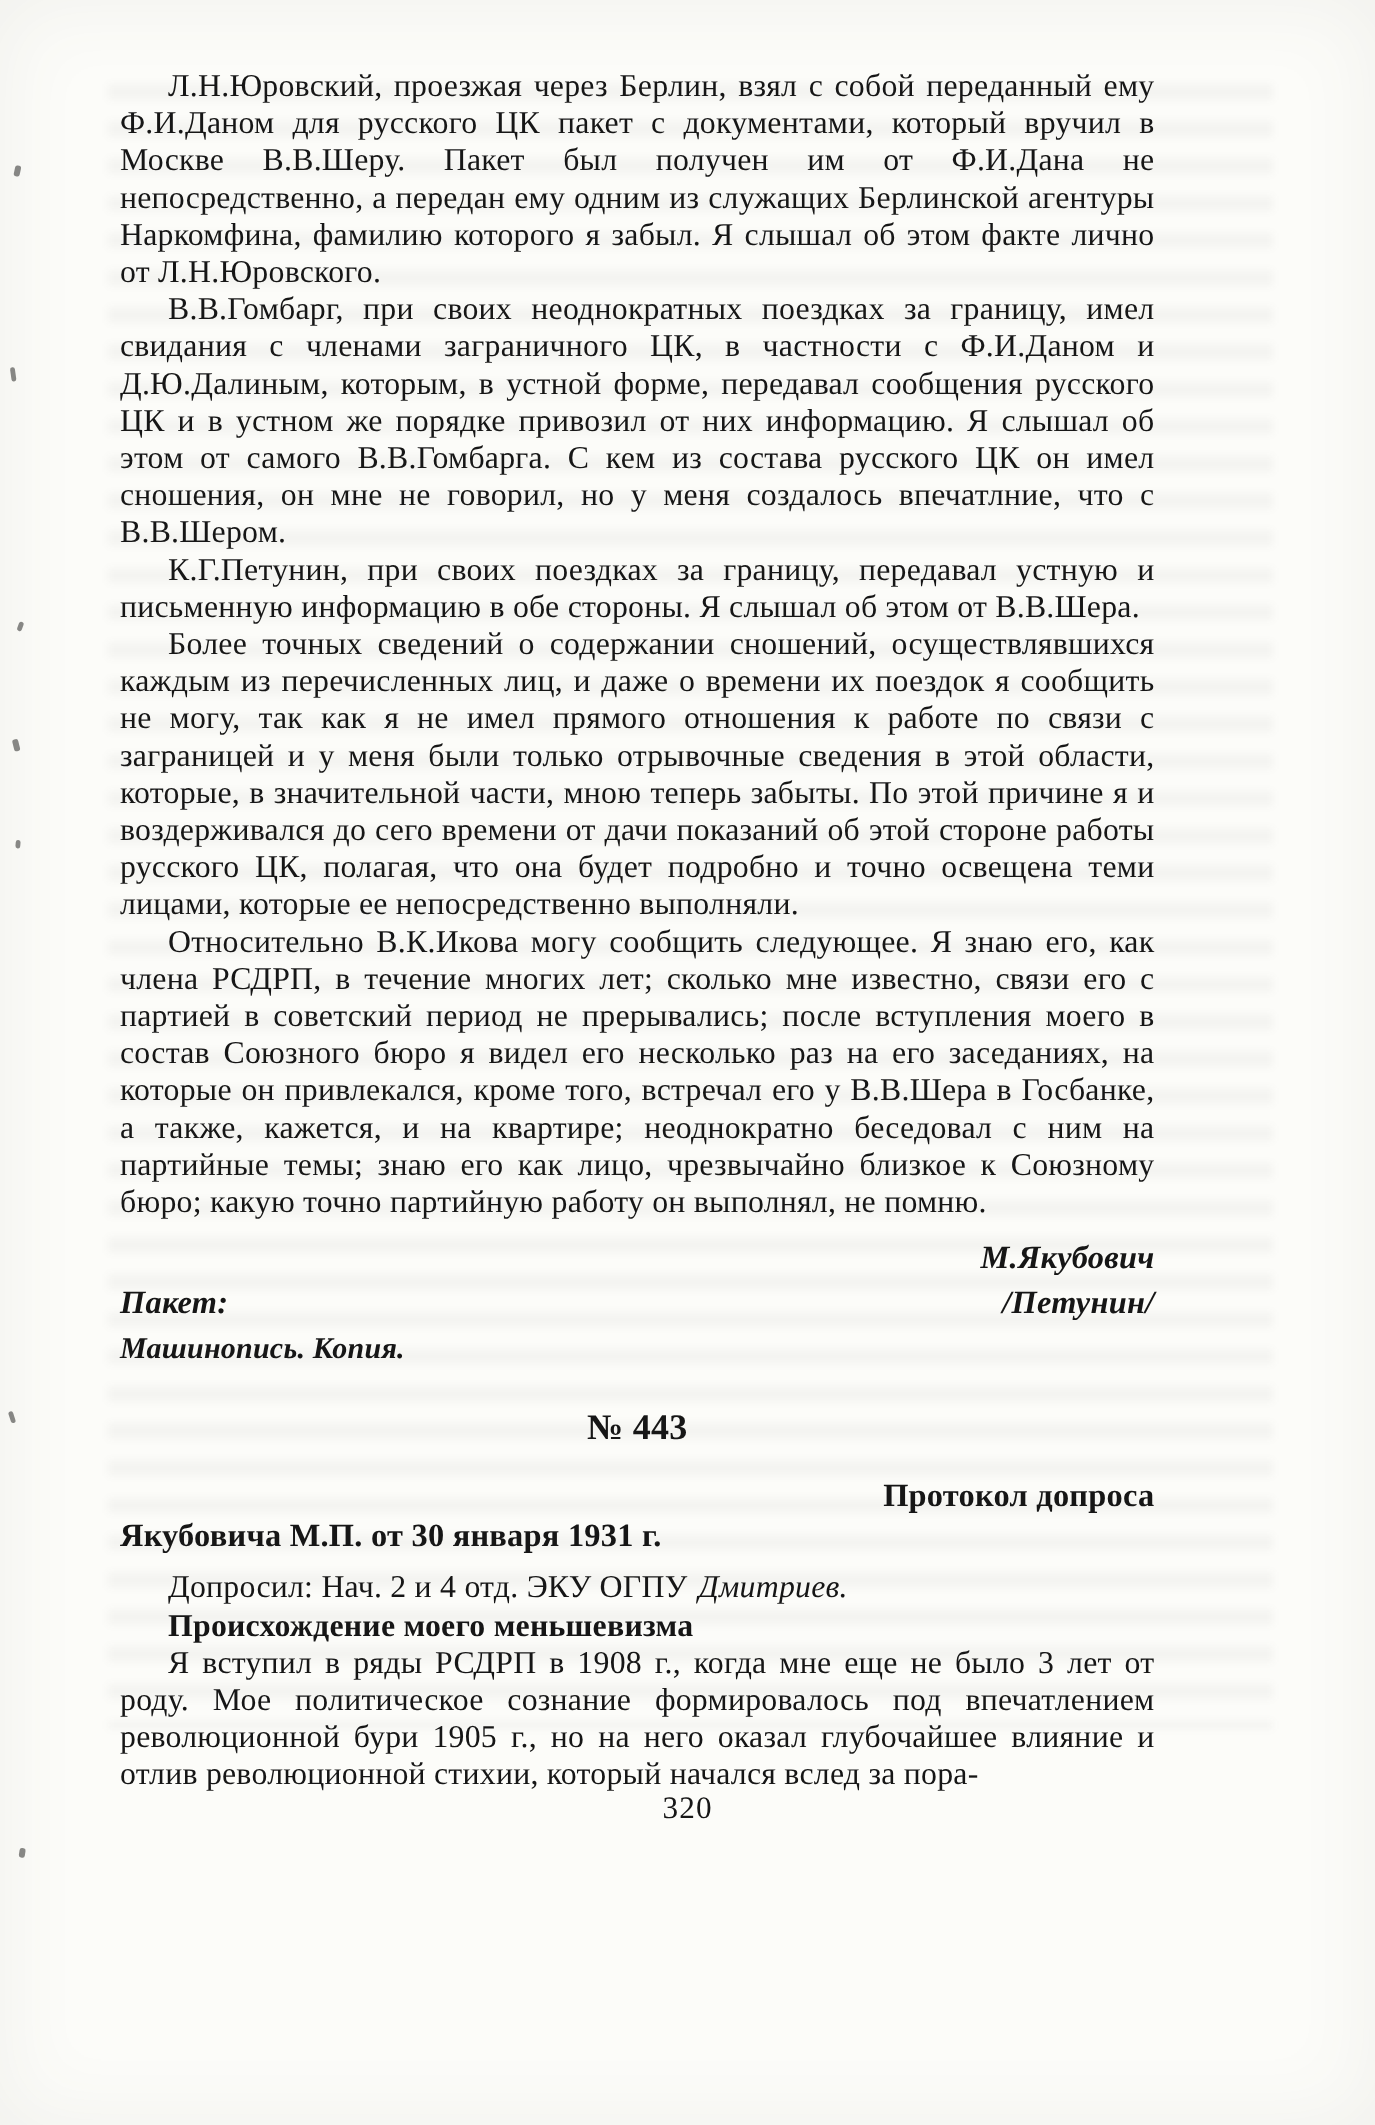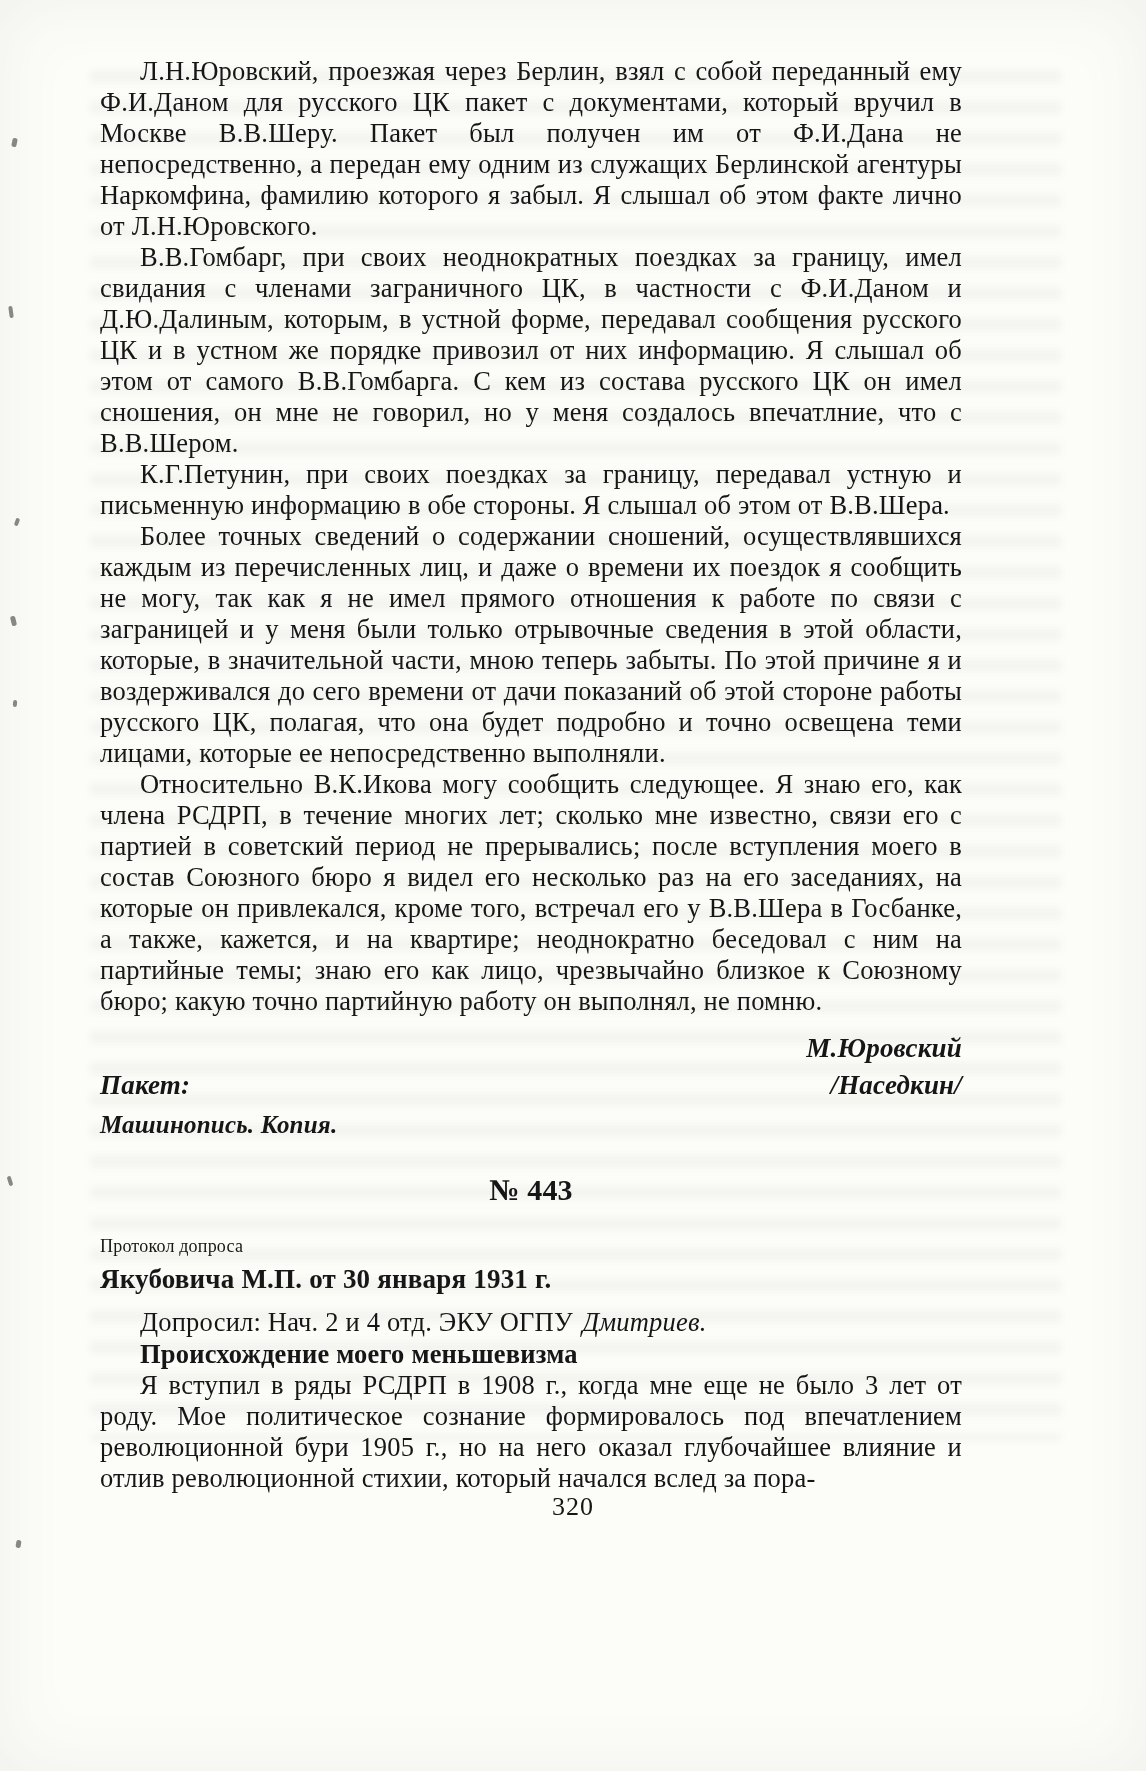--- a/index.html
+++ b/index.html
@@ -80,23 +80,23 @@
     font-size: 25px;
     margin-top: 8px;
   }
   .record-number {
     text-align: center;
     font-weight: bold;
     font-size: 30px;
     margin-top: 34px;
   }
   .protocol-heading {
-    text-align: left;
-    font-weight: normal;
-    font-size: 18px;
+    text-align: right;
+    font-weight: bold;
+    font-size: 27px;
     margin-top: 26px;
   }
   .protocol-subheading {
     text-align: left;
     font-weight: bold;
     font-size: 27px;
     margin-top: 2px;
   }
   .interrogator-line {
     margin-top: 12px;
@@ -157,26 +157,26 @@
 
   <div class="text-block">
 
     <p class="para">Л.Н.Юровский, проезжая через Берлин, взял с собой переданный ему Ф.И.Даном для русского ЦК пакет с документами, который вручил в Москве В.В.Шеру. Пакет был получен им от Ф.И.Дана не непосредственно, а передан ему одним из служащих Берлинской агентуры Наркомфина, фамилию которого я забыл. Я слышал об этом факте лично от Л.Н.Юровского.</p>
     <p class="para">В.В.Гомбарг, при своих неоднократных поездках за границу, имел свидания с членами заграничного ЦК, в частности с Ф.И.Даном и Д.Ю.Далиным, которым, в устной форме, передавал сообщения русского ЦК и в устном же порядке привозил от них информацию. Я слышал об этом от самого В.В.Гомбарга. С кем из состава русского ЦК он имел сношения, он мне не говорил, но у меня создалось впечатлние, что с В.В.Шером.</p>
     <p class="para">К.Г.Петунин, при своих поездках за границу, передавал устную и письменную информацию в обе стороны. Я слышал об этом от В.В.Шера.</p>
     <p class="para">Более точных сведений о содержании сношений, осуществлявшихся каждым из перечисленных лиц, и даже о времени их поездок я сообщить не могу, так как я не имел прямого отношения к работе по связи с заграницей и у меня были только отрывочные сведения в этой области, которые, в значительной части, мною теперь забыты. По этой причине я и воздерживался до сего времени от дачи показаний об этой стороне работы русского ЦК, полагая, что она будет подробно и точно освещена теми лицами, которые ее непосредственно выполняли.</p>
     <p class="para">Относительно В.К.Икова могу сообщить следующее. Я знаю его, как члена РСДРП, в течение многих лет; сколько мне известно, связи его с партией в советский период не прерывались; после вступления моего в состав Союзного бюро я видел его несколько раз на его заседаниях, на которые он привлекался, кроме того, встречал его у В.В.Шера в Госбанке, а также, кажется, и на квартире; неоднократно беседовал с ним на партийные темы; знаю его как лицо, чрезвычайно близкое к Союзному бюро; какую точно партийную работу он выполнял, не помню.</p>
 
     <div class="sig-row">
-      <span class="sig-name">М.Юровский</span>
+      <span class="sig-name">М.Якубович</span>
     </div>
 
     <div class="verno-row">
       <span class="verno-label">Пакет:</span>
-      <span class="certifier">/Наседкин/</span>
+      <span class="certifier">/Петунин/</span>
     </div>
 
     <div class="medium-note">Машинопись. Копия.</div>
 
     <div class="record-number">№ 443</div>
 
     <div class="protocol-heading">Протокол допроса</div>
     <div class="protocol-subheading">Якубовича М.П. от 30 января 1931 г.</div>
 
     <div class="interrogator-line">

